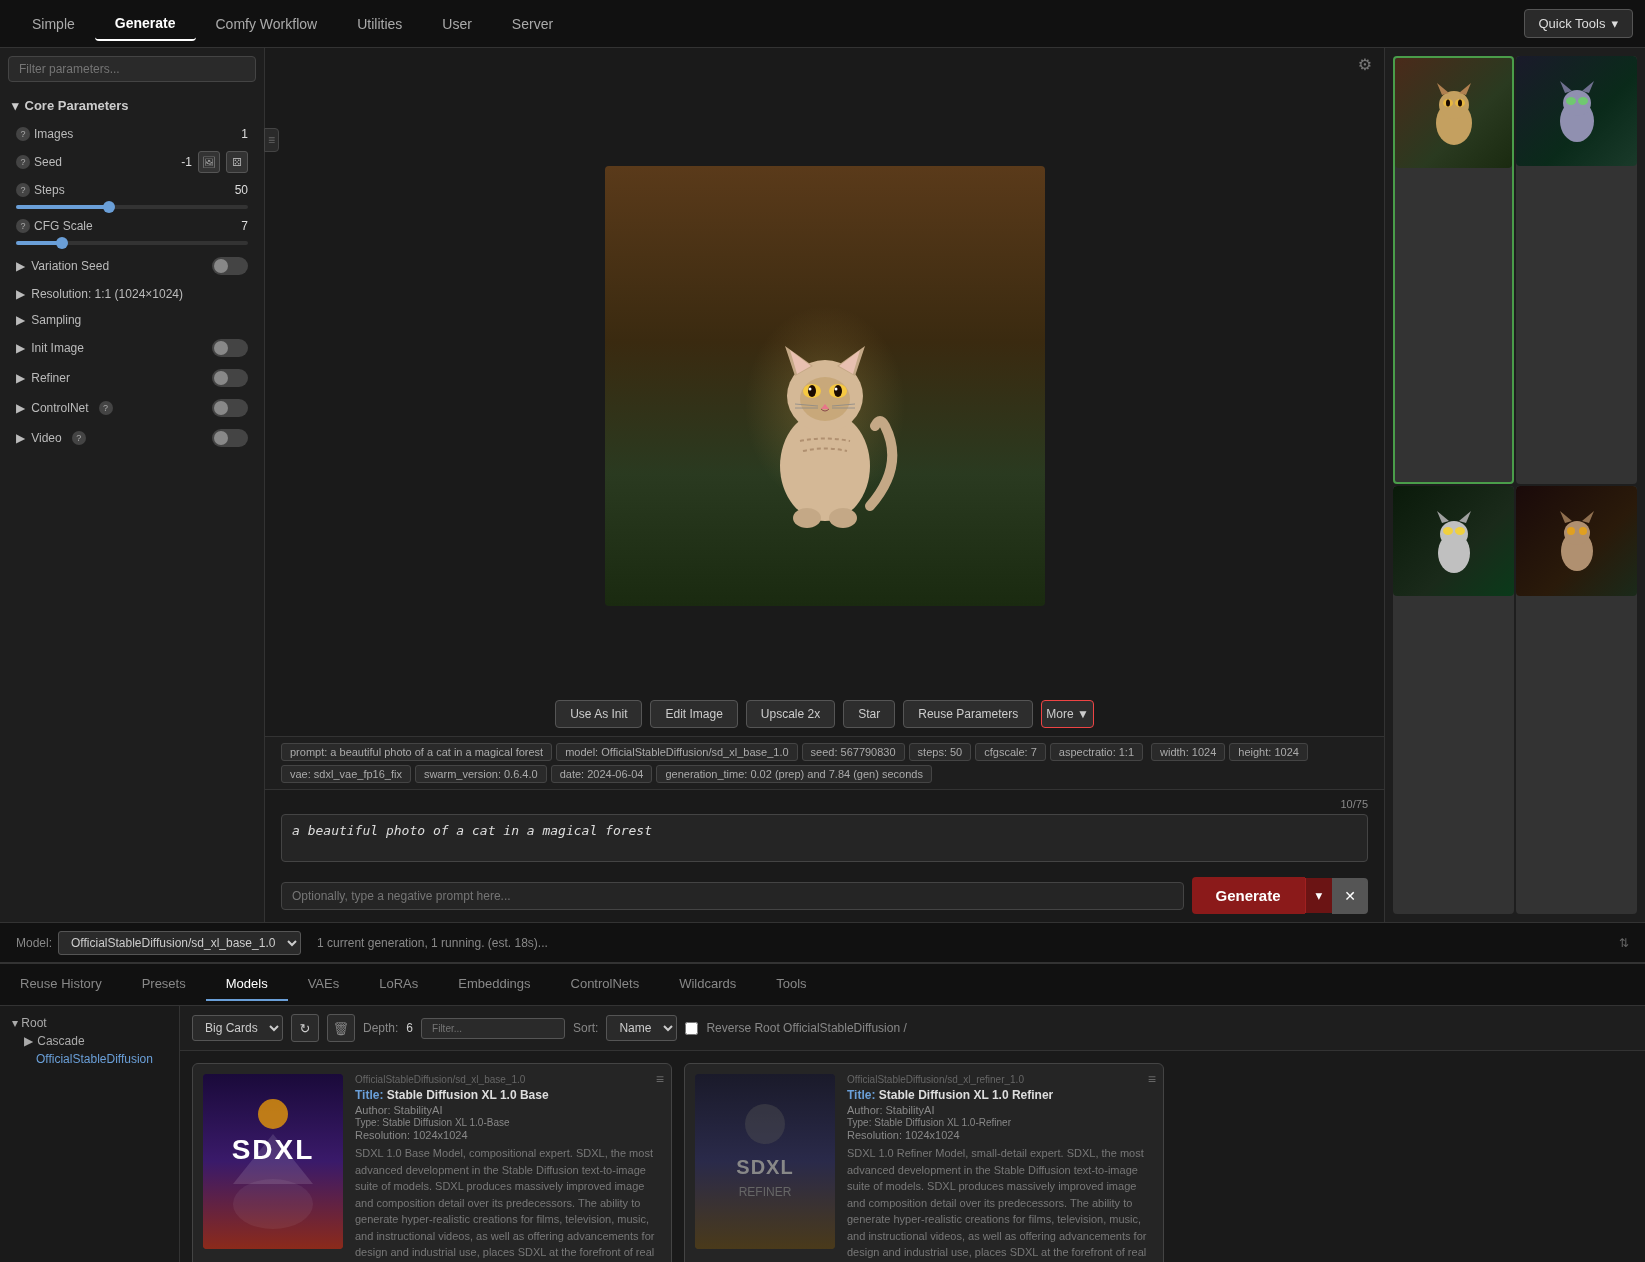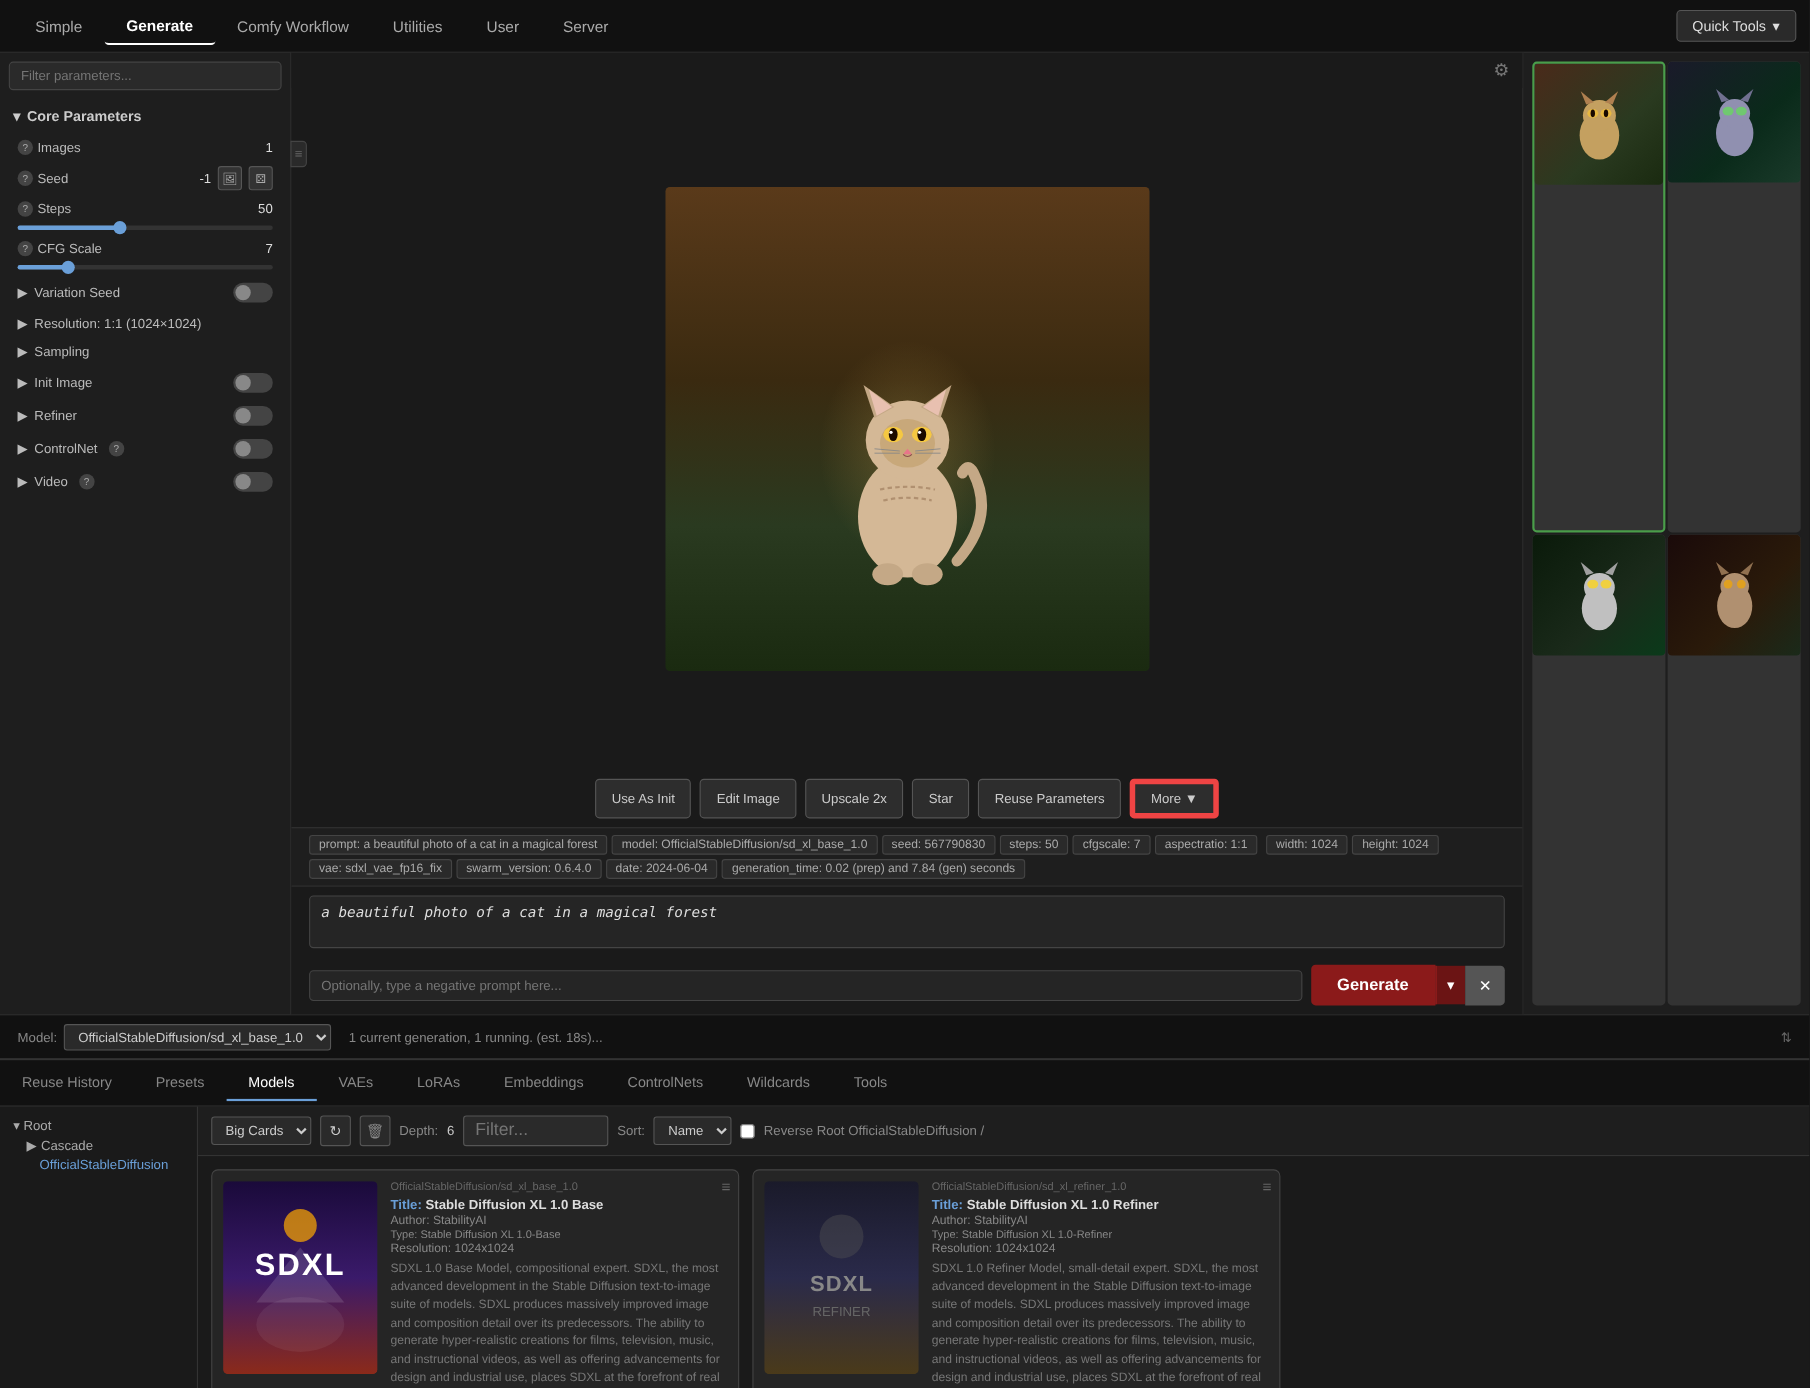--- a/index.html
+++ b/index.html
@@ -217,23 +217,23 @@
       padding: 6px 14px;
       border-radius: 4px;
       cursor: pointer;
       font-size: 12px;
       display: flex;
       align-items: center;
       gap: 4px;
     }
     .more-btn {
       background: #2d2d2d;
-      border: 5px solid #ef4444;
+      border: 1px solid #ef4444;
       color: #ccc;
-      padding: 6px 14px;
+      padding: 6px 4px;
       border-radius: 4px;
       cursor: pointer;
       font-size: 12px;
     }
 
     
     .metadata-strip {
       padding: 6px 16px;
       display: flex;
       flex-wrap: wrap;
@@ -440,22 +440,22 @@
       display: flex; align-items: center; justify-content: center;
       font-size: 13px;
     }
     .depth-label { color: #888; font-size: 12px; }
     .filter-models {
       background: #2a2a2a;
       border: 1px solid #555;
       color: #ccc;
       padding: 4px 10px;
       border-radius: 3px;
-      font-size: 16px;
-      width: 132px;
+      font-size: 10px;
+      width: 144px;
     }
     .sort-label { color: #888; font-size: 12px; }
     .sort-select {
       background: #2a2a2a;
       border: 1px solid #555;
       color: #ccc;
       padding: 4px 8px;
       border-radius: 3px;
       font-size: 12px;
     }
@@ -772,20 +772,21 @@
       <br style="width:100%">
       <span class="meta-tag">width: 1024</span>
       <span class="meta-tag">height: 1024</span>
       <span class="meta-tag">vae: sdxl_vae_fp16_fix</span>
       <span class="meta-tag">swarm_version: 0.6.4.0</span>
       <span class="meta-tag">date: 2024-06-04</span>
       <span class="meta-tag">generation_time: 0.02 (prep) and 7.84 (gen) seconds</span>
     </div>
 
     <div class="prompt-area">
+      <div class="prompt-counter">10/75</div>
       <textarea class="prompt-input" rows="2" style="">a beautiful photo of a cat in a magical forest</textarea>
       <div style="display:flex; align-items:center; gap:8px; margin-top:6px;">
         <input class="negative-prompt" type="text" style="flex: 1 1 0%;" placeholder="Optionally, type a negative prompt here...">
         <div class="generate-row">
           <button class="generate-btn">Generate</button>
           <button class="generate-dropdown">
             <span>▾</span>
           </button>
           <button class="generate-cancel">✕</button>
         </div>

